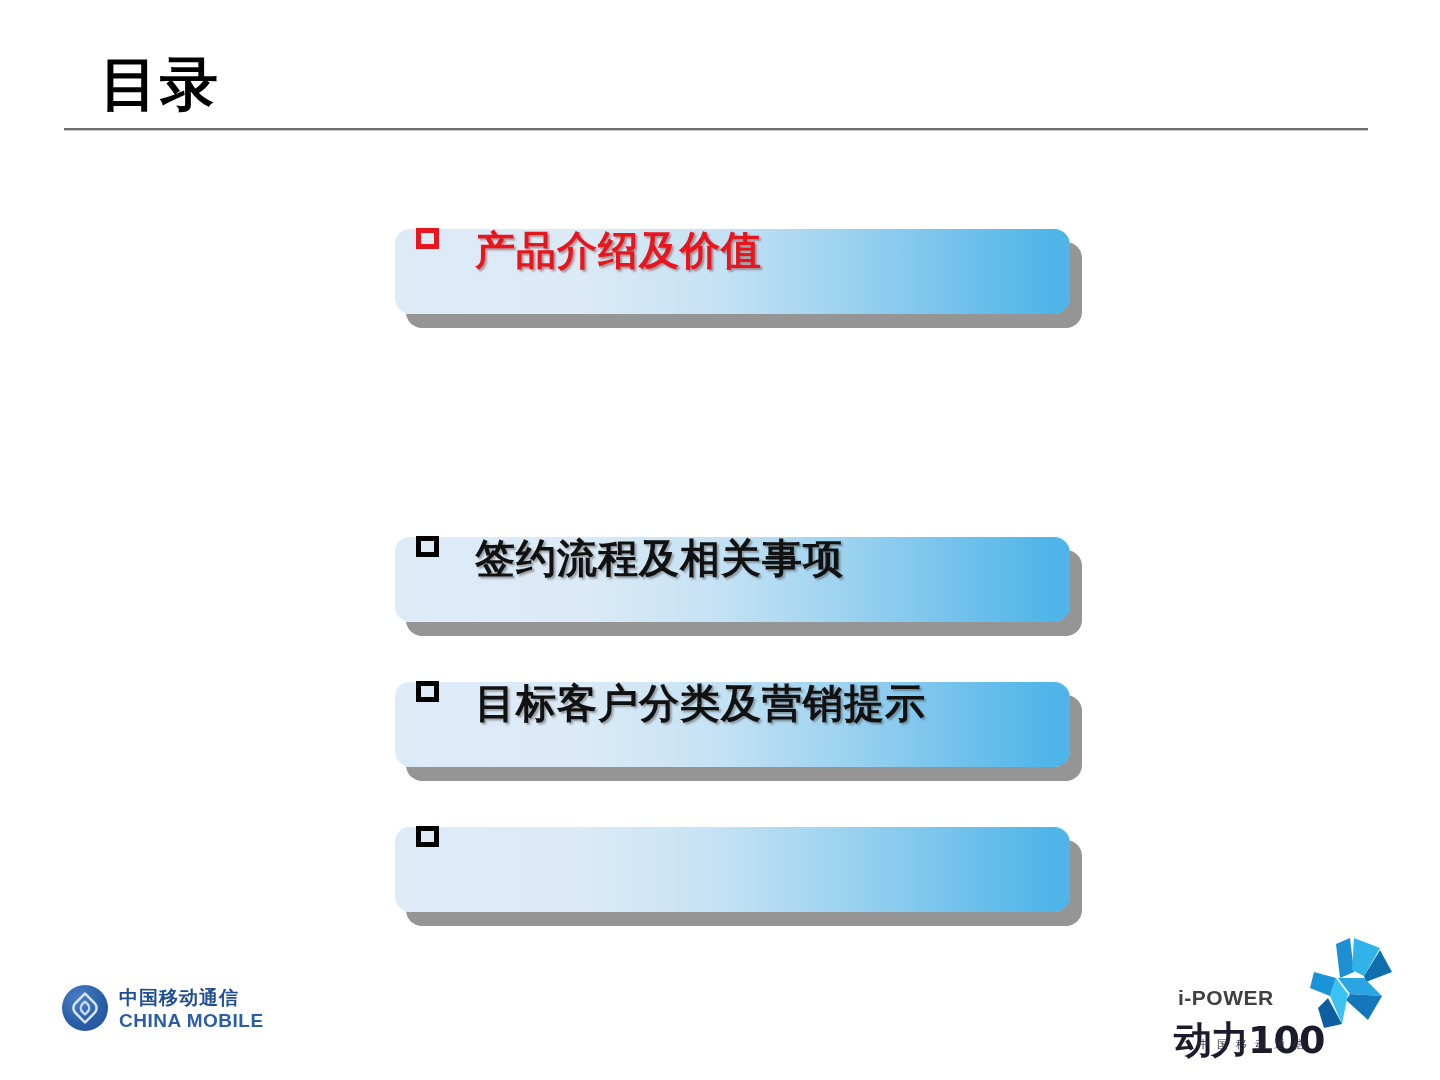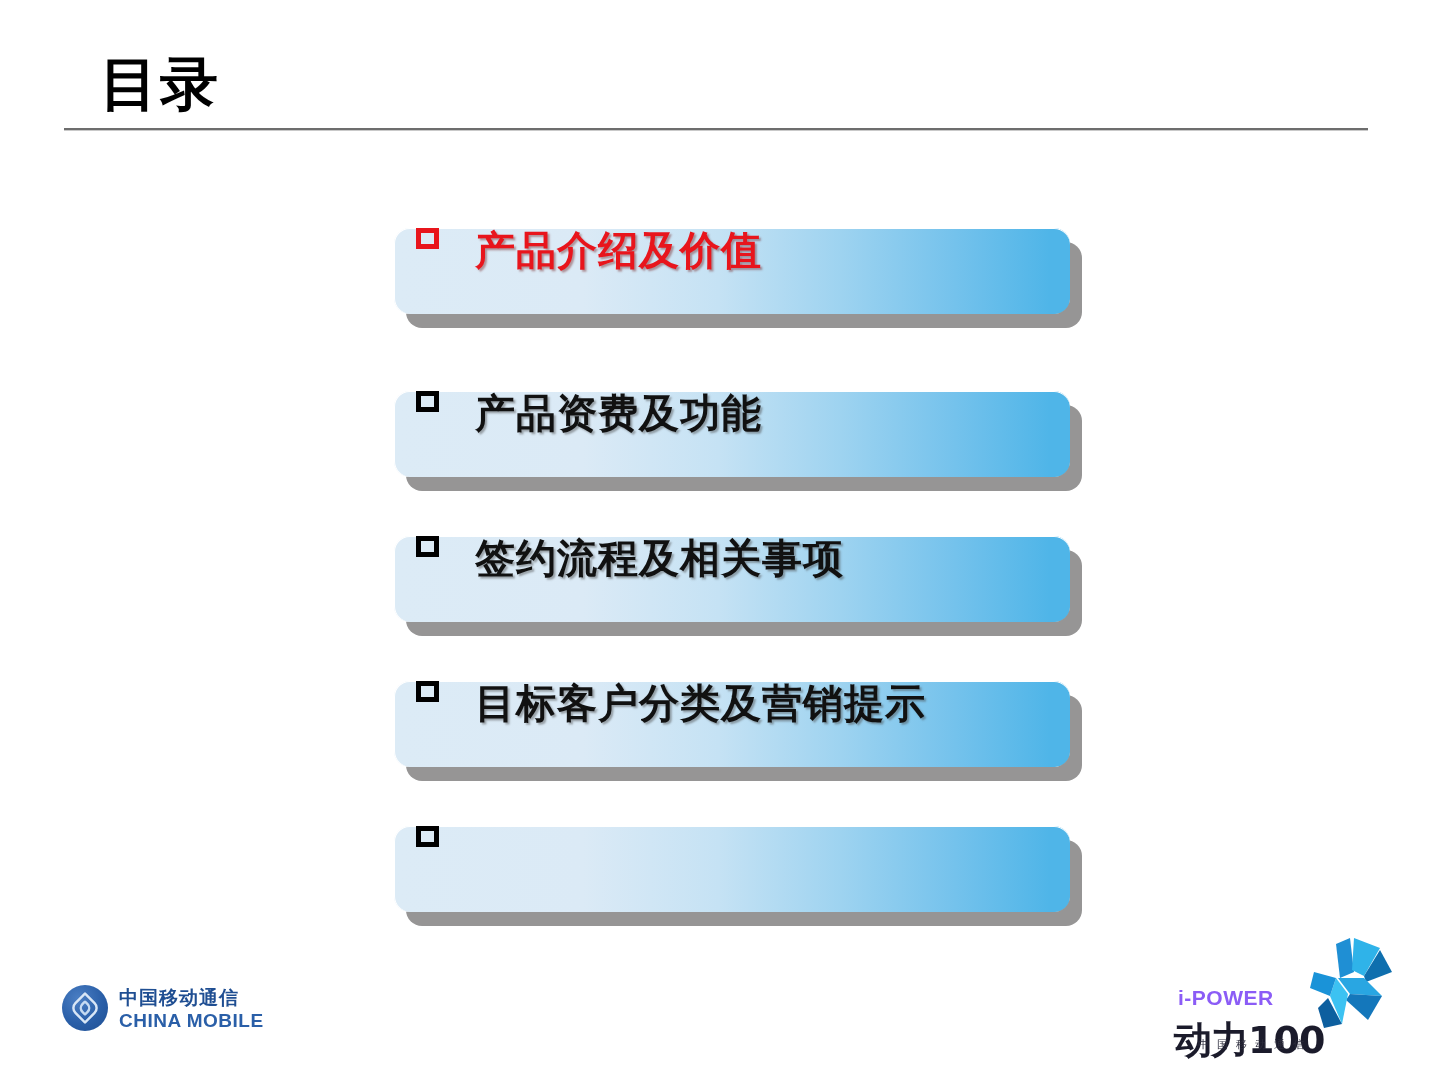--- a/index.html
+++ b/index.html
@@ -132,21 +132,21 @@
     font-size: 19px; line-height: 21px;
     font-weight: 700; color: #2a5fa8;
     letter-spacing: 0.5px;
   }
 
   
   .ip-logo { position: absolute; left: 1168px; top: 938px; width: 230px; height: 120px; }
   .ip-burst { position: absolute; right: 6px; top: 0; width: 108px; height: 92px; }
   .ip-power {
     position: absolute; left: 10px; top: 48px;
-    font-size: 21px; font-weight: 700; color: #8b5cf6;
+    font-size: 21px; font-weight: 700; color: #404040;
     letter-spacing: 0.5px;
   }
   .ip-word {
     position: absolute; left: 6px; top: 76px;
     font-size: 38px; line-height: 52px;
     font-weight: 700; color: #1b1b2b;
     letter-spacing: -1px;
     font-family: "DejaVu Sans", "Liberation Sans", sans-serif;
   }
   .ip-tag {
@@ -168,27 +168,20 @@
   <div class="menu">
 
     <div class="bar-wrap" style="top:228px">
       <div class="bar-shadow"></div>
       <div class="bar">
         <div class="bullet accent"></div>
         <div class="bar-label accent">产品介绍及价值</div>
       </div>
     </div>
 
-    <div class="bar-wrap" style="top:391px">
-      <div class="bar-shadow"></div>
-      <div class="bar">
-        <div class="bullet"></div>
-        <div class="bar-label">产品资费及功能</div>
-      </div>
-    </div>
 
     <div class="bar-wrap" style="top:536px">
       <div class="bar-shadow"></div>
       <div class="bar">
         <div class="bullet"></div>
         <div class="bar-label">签约流程及相关事项</div>
       </div>
     </div>
 
     <div class="bar-wrap" style="top:681px">

